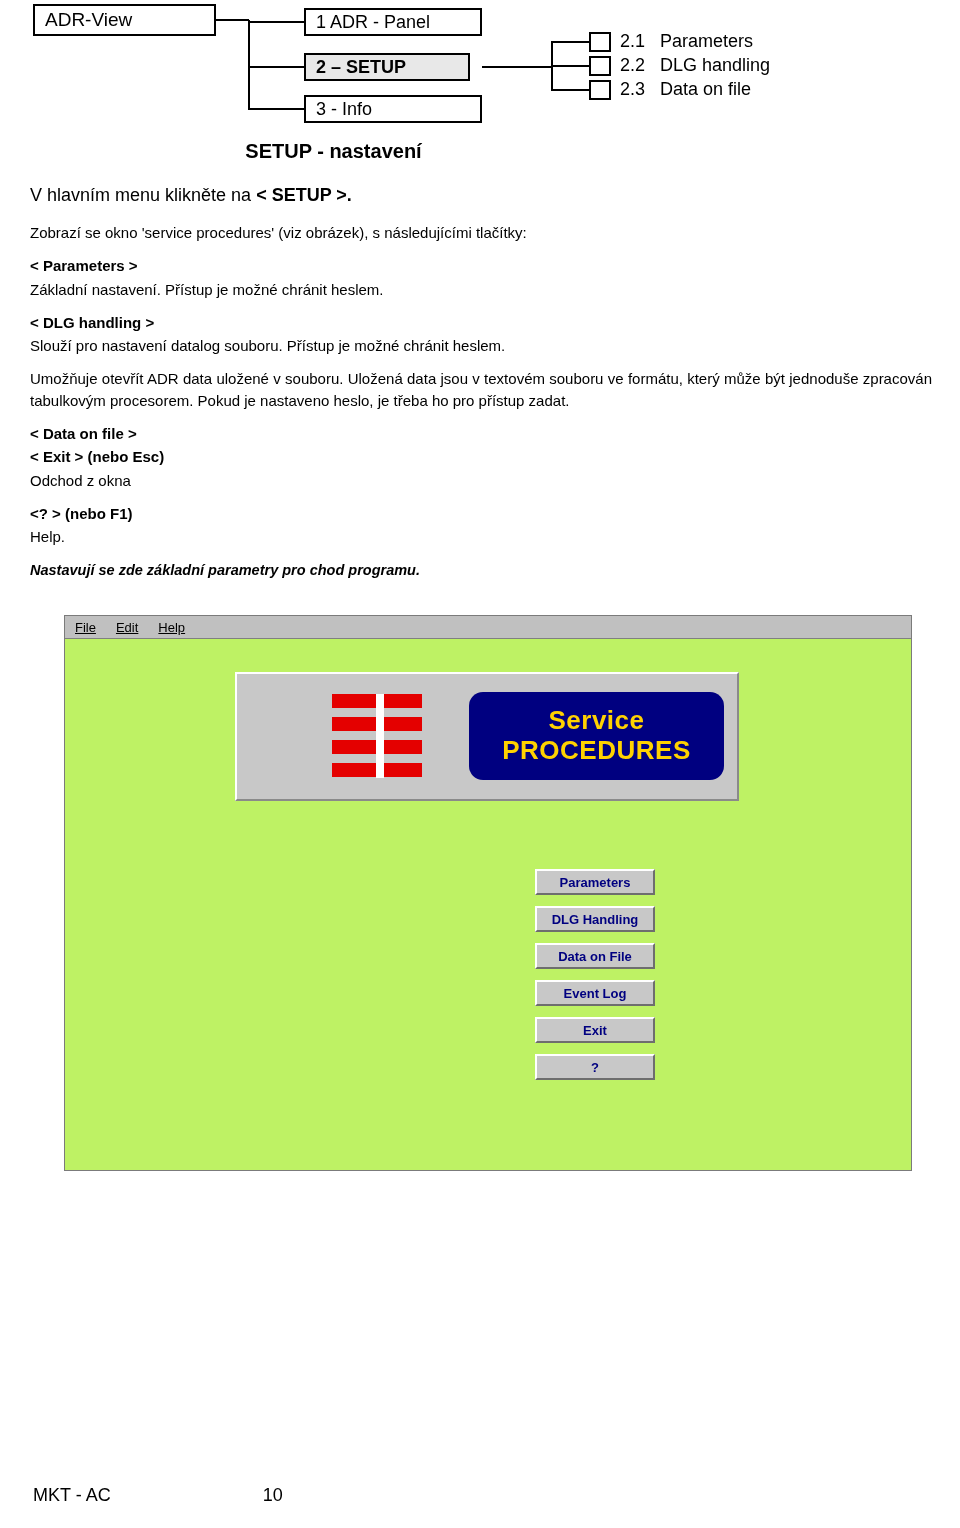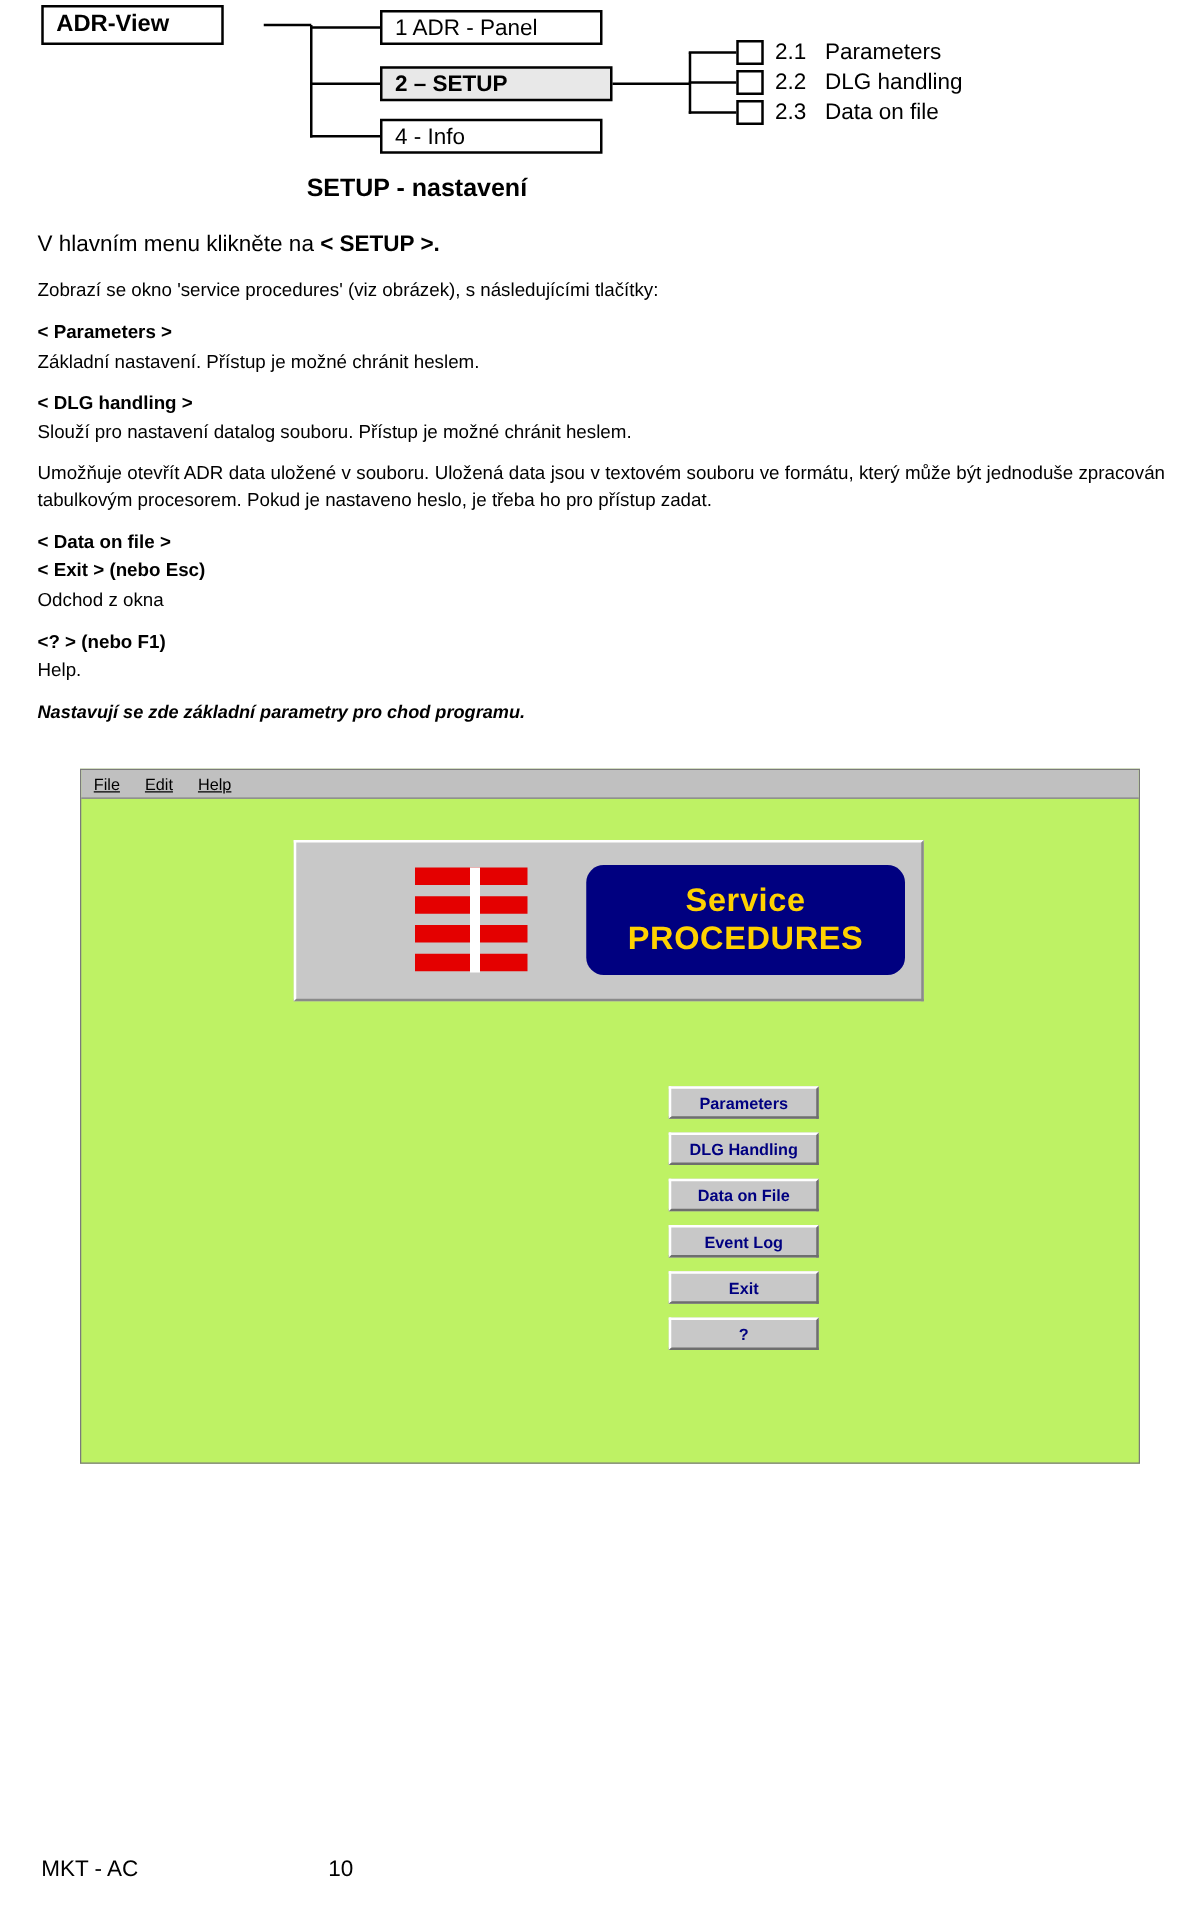--- a/index.html
+++ b/index.html
@@ -24,29 +24,29 @@
   .box {
     position: absolute;
     border: 2px solid #000;
     background: #fff;
     box-sizing: border-box;
     display: flex;
     align-items: center;
     padding-left: 10px;
   }
   .box-adrview {
-    left: 33px; top: 4px; width: 146px; height: 32px;
-    font-size: 19px; font-weight: bold;
+    left: 33px; top: 4px; width: 183px; height: 32px;
+    font-size: 19px; font-weight: normal;
   }
   .box-panel {
     left: 304px; top: 8px; width: 178px; height: 28px;
     font-size: 18px;
   }
   .box-setup {
-    left: 304px; top: 53px; width: 186px; height: 28px;
+    left: 304px; top: 53px; width: 166px; height: 28px;
     font-size: 18px; font-weight: bold;
     background: #e8e8e8;
   }
   .box-info {
     left: 304px; top: 95px; width: 178px; height: 28px;
     font-size: 18px;
   }
   .sub-box {
     position: absolute;
     border: 2px solid #000;
@@ -238,21 +238,21 @@
   <div class="ln ln-h-3"></div>
   <div class="ln ln-h-setup-out"></div>
   <div class="ln ln-v-sub"></div>
   <div class="ln ln-h-s1"></div>
   <div class="ln ln-h-s2"></div>
   <div class="ln ln-h-s3"></div>
 
   <div class="box box-adrview">ADR-View</div>
   <div class="box box-panel">1 ADR - Panel</div>
   <div class="box box-setup">2 – SETUP</div>
-  <div class="box box-info">4 - Info</div>
+  <div class="box box-info">3 - Info</div>
 
   <div class="sub-box sub-box-1"></div>
   <div class="sub-box sub-box-2"></div>
   <div class="sub-box sub-box-3"></div>
 
   <div class="sub-label sub-label-1">2.1   Parameters</div>
   <div class="sub-label sub-label-2">2.2   DLG handling</div>
   <div class="sub-label sub-label-3">2.3   Data on file</div>
 </div>
 

